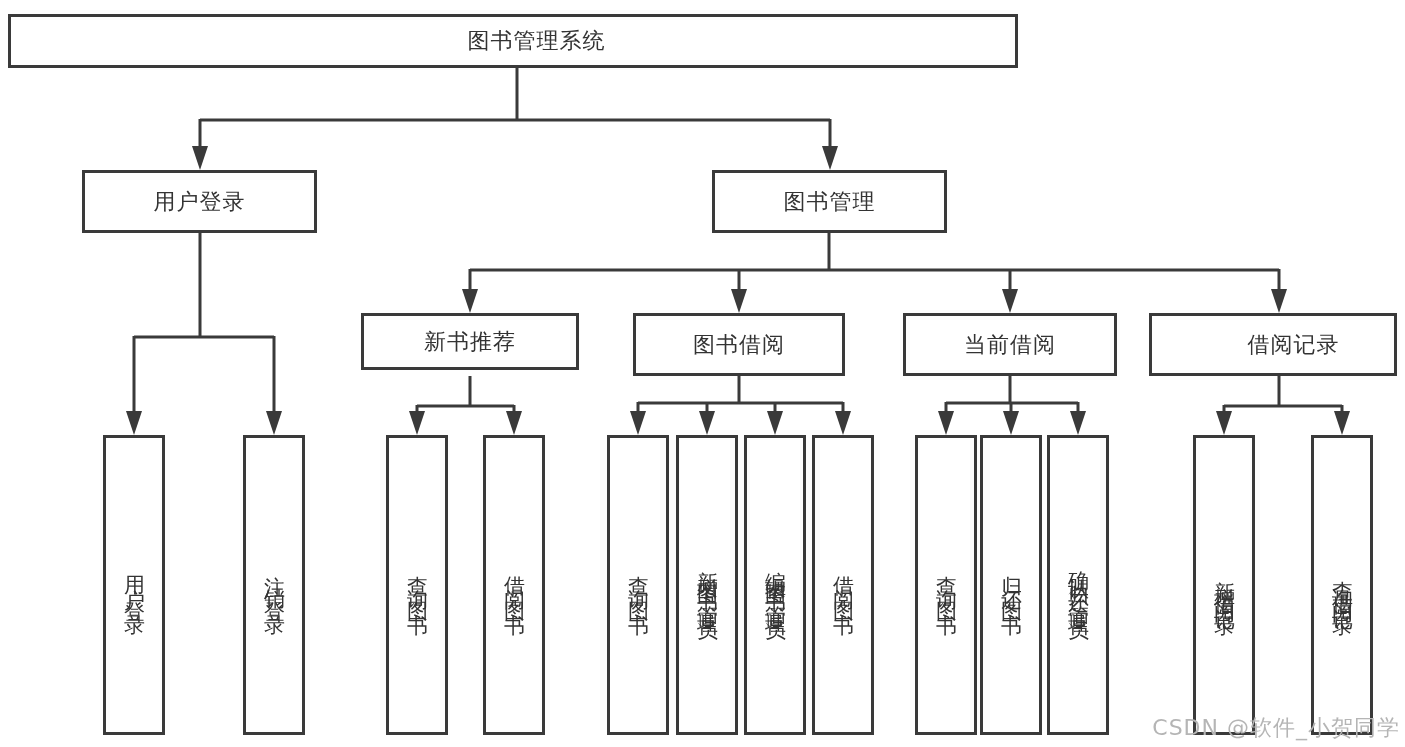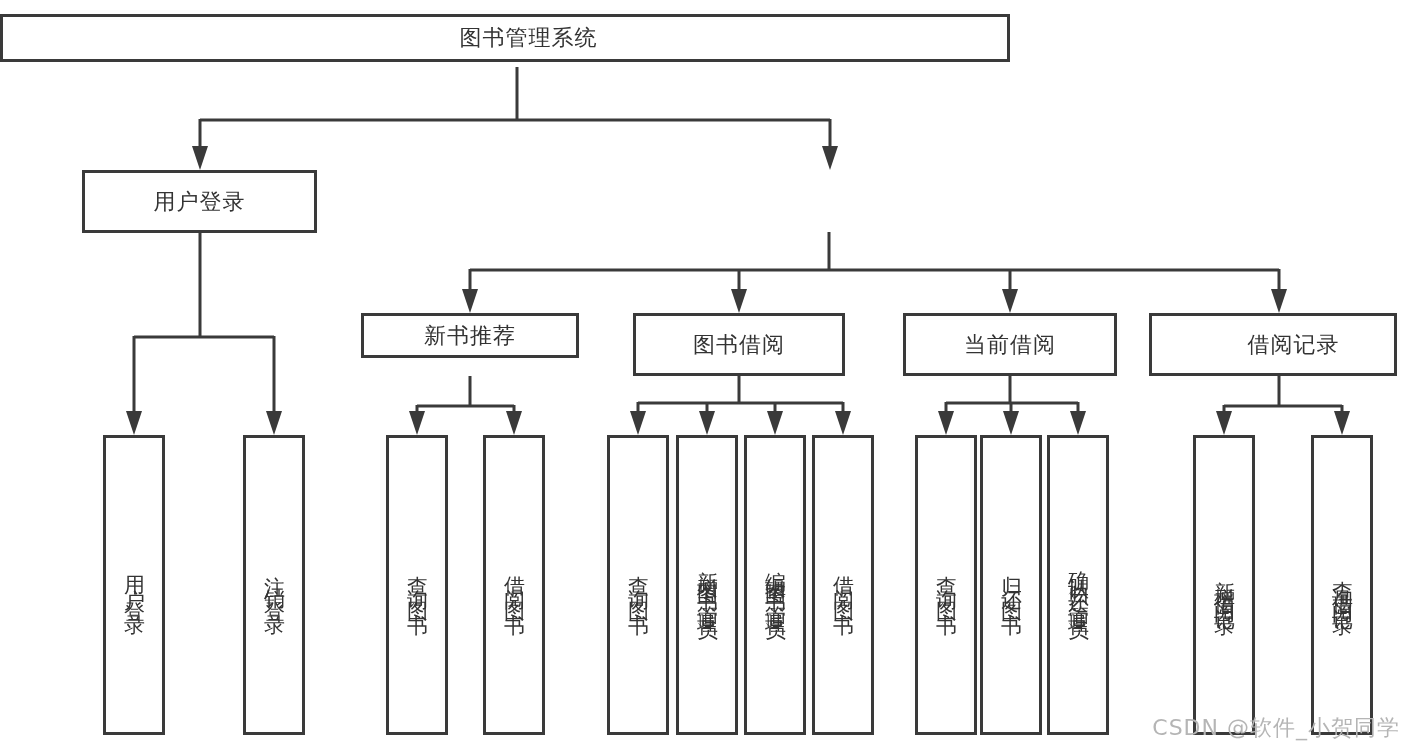--- a/index.html
+++ b/index.html
@@ -75,25 +75,26 @@
       <polygon points="767,411 783,411 775,435"></polygon>
       <polygon points="835,411 851,411 843,435"></polygon>
       <polygon points="938,411 954,411 946,435"></polygon>
       <polygon points="1003,411 1019,411 1011,435"></polygon>
       <polygon points="1070,411 1086,411 1078,435"></polygon>
       <polygon points="1216,411 1232,411 1224,435"></polygon>
       <polygon points="1334,411 1350,411 1342,435"></polygon>
     </g>
   </svg>
 
-  <div class="node h root" style="left:0;top:14px;width:1010px;height:48px;padding-left:47px;">图书管理系统</div>
+  <div class="node h root" style="left:8px;top:14px;width:1010px;height:54px;padding-left:47px;">图书管理系统</div>
 
   <div class="node h" style="left:82px;top:170px;width:235px;height:63px;">用户登录</div>
+  <div class="node h" style="left:712px;top:170px;width:235px;height:63px;">图书管理</div>
 
-  <div class="node h" style="left:361px;top:313px;width:218px;height:45px;">新书推荐</div>
+  <div class="node h" style="left:361px;top:313px;width:218px;height:57px;">新书推荐</div>
   <div class="node h" style="left:633px;top:313px;width:212px;height:63px;text-align:right;">图书借阅</div>
   <div class="node h" style="left:903px;top:313px;width:214px;height:63px;">当前借阅</div>
   <div class="node h" style="left:1149px;top:313px;width:248px;height:63px;padding-left:41px;">借阅记录</div>
 
   <div class="node v" style="left:103px;top:435px;width:62px;height:300px;">用户登录</div>
   <div class="node v" style="left:243px;top:435px;width:62px;height:300px;">注销登录</div>
 
   <div class="node v" style="left:386px;top:435px;width:62px;height:300px;">查询图书</div>
   <div class="node v" style="left:483px;top:435px;width:62px;height:300px;">借阅图书</div>
 

